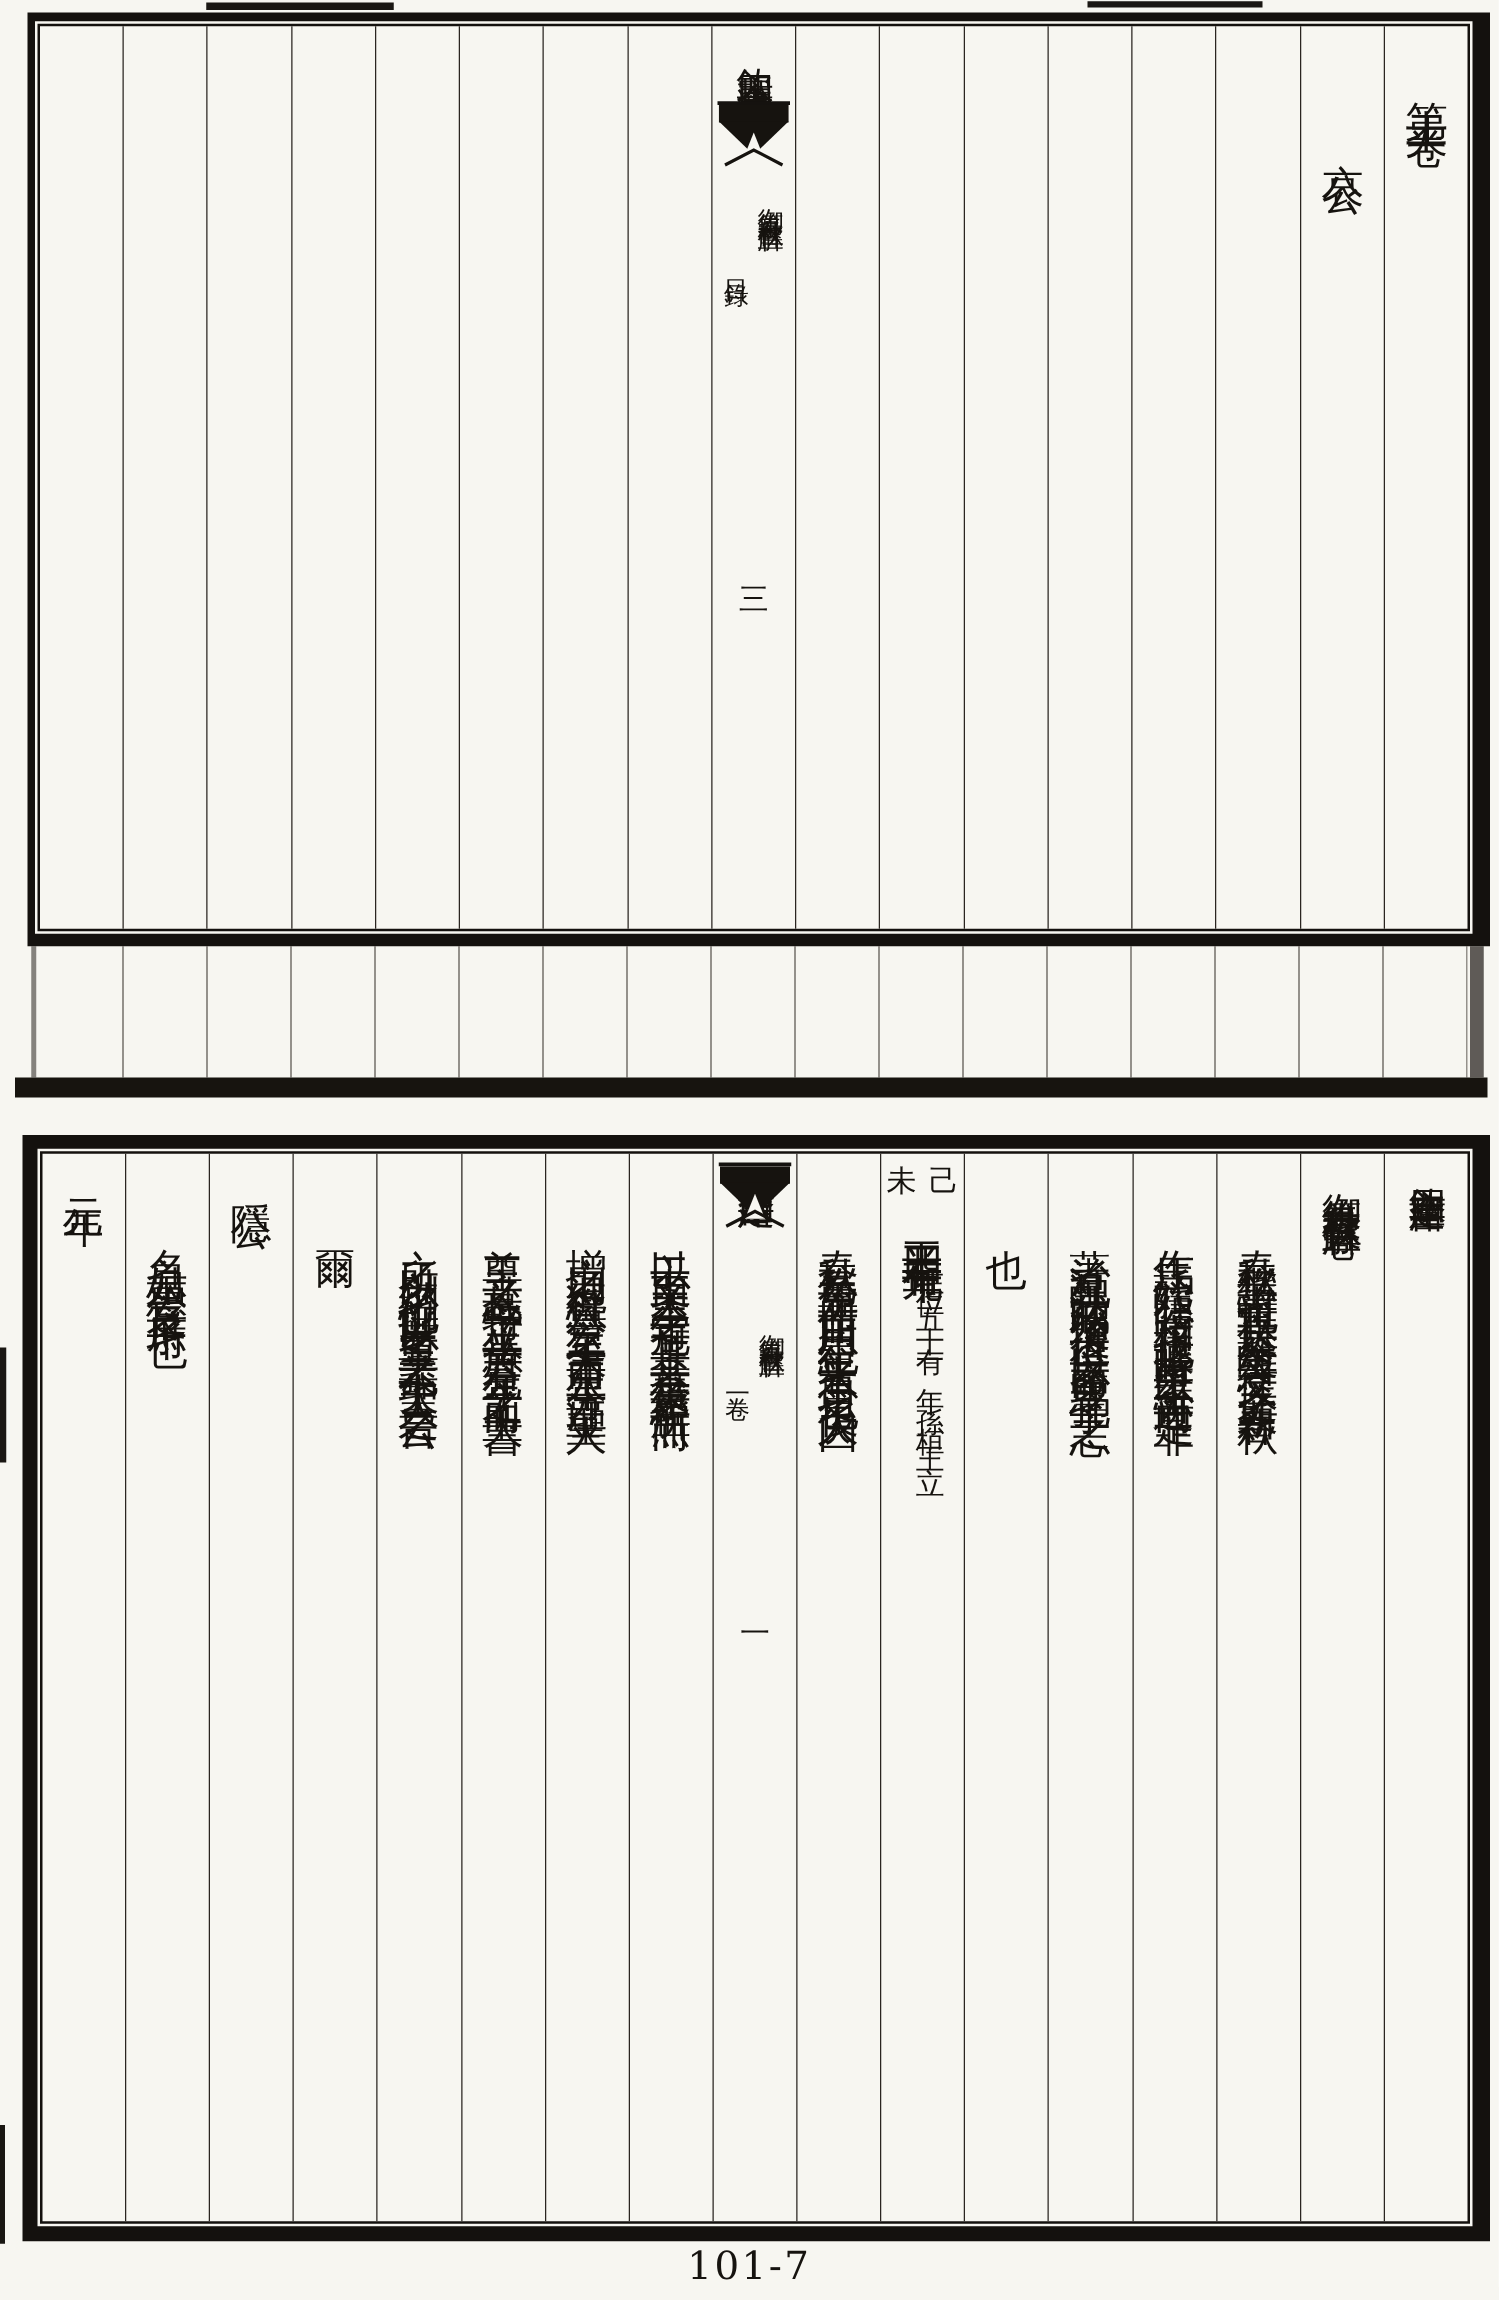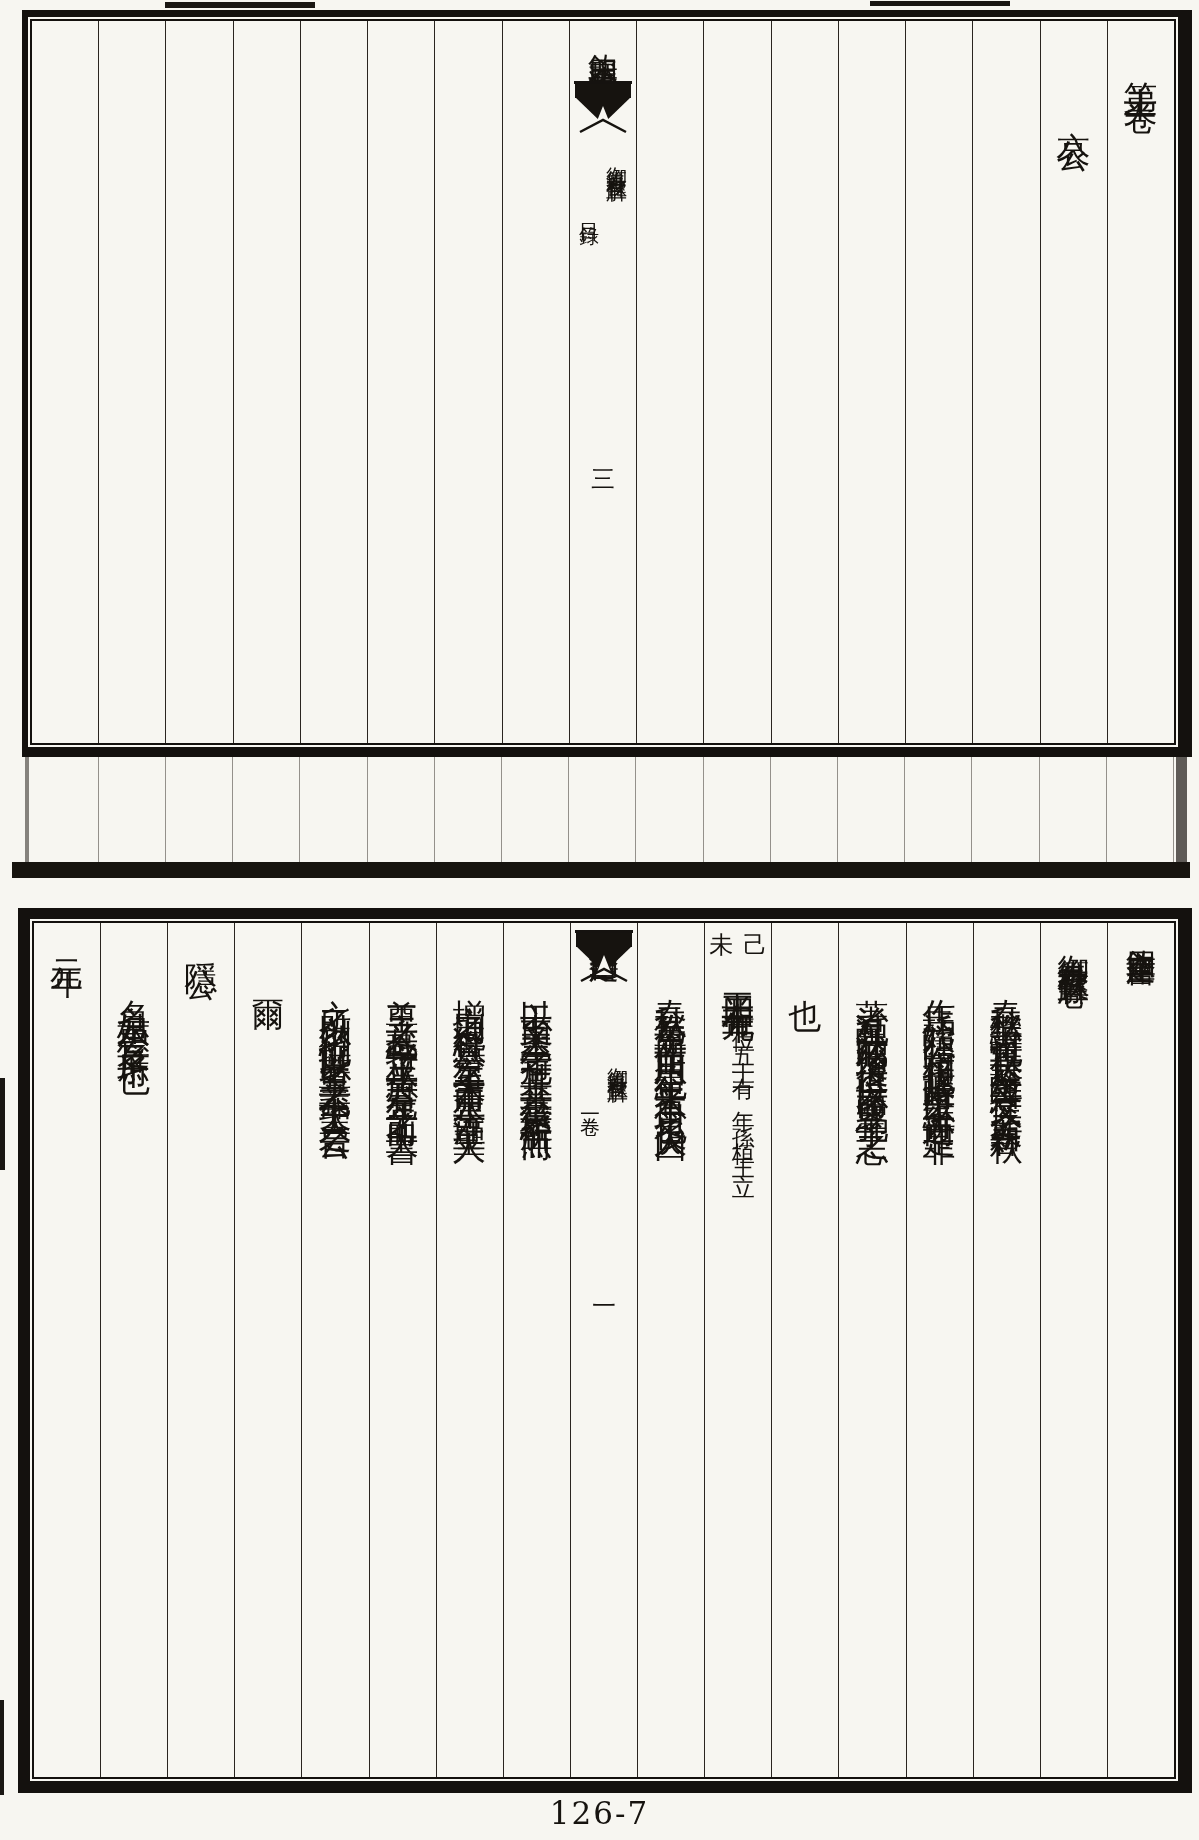--- a/index.html
+++ b/index.html
@@ -228,15 +228,15 @@
         <div class="vt t-body">名息姑惠公之長庶子也</div>
       </div>
 
       <div class="col">
         <div class="vt t-first-year">元年</div>
       </div>
 
     </div>
   </div>
 
-  <div class="plate-number">126-7</div>
+  <div class="plate-number">101-7</div>
 
 </div>
 
 </body></html>

